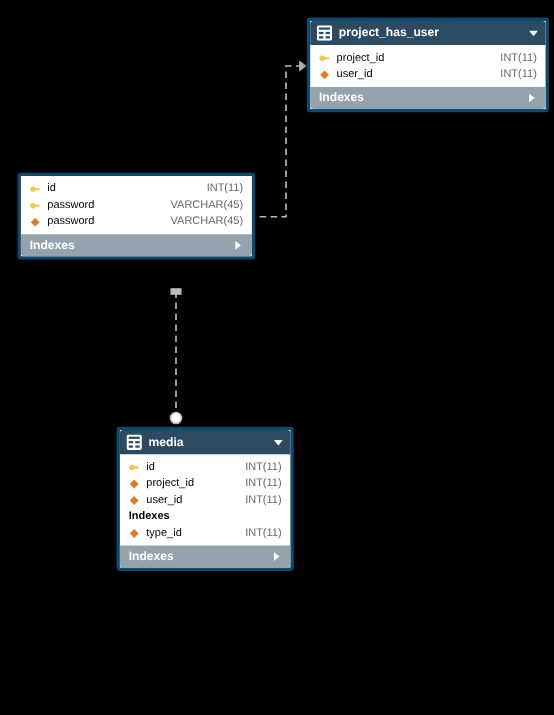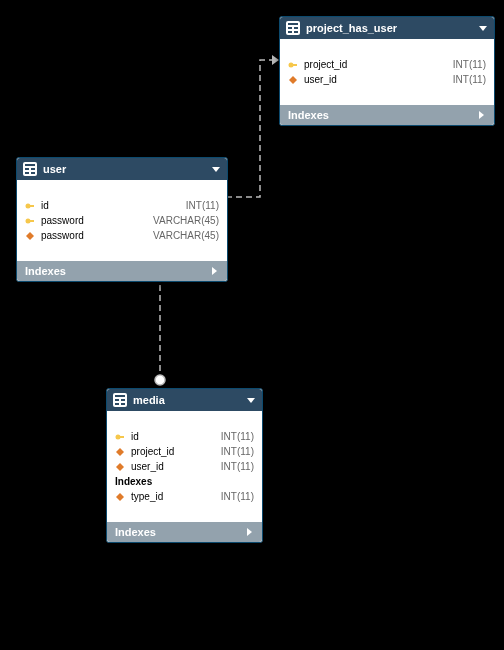--- a/index.html
+++ b/index.html
@@ -1,22 +1,22 @@
 <!DOCTYPE html>
 <html><head>
 <meta charset="utf-8">
 <style>
   html,body{margin:0;padding:0;background:#000;width:504px;height:650px;font-family:Helvetica,Arial,sans-serif;font-size:11px;color:#000;overflow:hidden}
   .canvas{position:relative;width:504px;height:650px}
-  .tbl{position:absolute;background:#fff;border:1px solid #0c4a6e;border-radius:3px;box-shadow:0 2px 6px rgba(0,0,0,.6)}
+  .tbl{position:absolute;background:#fff;border:3px solid #0c4a6e;border-radius:3px;box-shadow:0 2px 6px rgba(0,0,0,.6)}
   .hdr{display:flex;align-items:center;background:#2d4a63;color:#fff;font-weight:bold;padding:4px 6px;border-radius:3px 3px 0 0}
   .hdr-icon{width:14px;height:14px;margin-right:6px;flex:none}
   .hdr-title{flex:1}
   .hdr-arrow{width:10px;height:10px;flex:none;margin-left:6px}
-  .rows{padding:18px 0}
+  .rows{padding:4px 0}
   .row{display:flex;align-items:center;padding:2px 8px;gap:6px;font-size:10px}
   .row .ic{width:10px;height:10px;flex:none}
   .row .nm{flex:1;white-space:nowrap}
   .row .ty{color:#666;white-space:nowrap}
   .idx{display:flex;align-items:center;background:#93a2ad;color:#fff;font-weight:bold;padding:4px 8px;border-radius:0 0 3px 3px}
   .idx span{flex:1}
   .idx-arrow{width:10px;height:10px;flex:none}
   .sub-indexes{font-size:10px;font-weight:bold;padding:2px 8px;color:#000;text-shadow:0 0 3px #fff,0 0 3px #fff}
   svg.wire{position:absolute;left:0;top:0;width:504px;height:650px;pointer-events:none}
 </style>
@@ -70,34 +70,20 @@
     </div>
     <div class="idx">
       <span>Indexes</span>
       <svg class="idx-arrow" viewBox="0 0 10 10">
           <path d="M3 1 L8 5 L3 9 Z" fill="#fff"></path>
         </svg>
     </div>
   </div>
 
   <div class="tbl" style="left:16px;top:157px;width:210px">
-    <div class="hdr">
-      <svg class="hdr-icon" viewBox="0 0 14 14">
-          <rect x="0" y="0" width="14" height="14" rx="2" fill="#fff"></rect>
-          <rect x="2" y="2" width="10" height="2" fill="#2d4a63"></rect>
-          <rect x="2" y="6" width="4" height="2" fill="#2d4a63"></rect>
-          <rect x="8" y="6" width="4" height="2" fill="#2d4a63"></rect>
-          <rect x="2" y="10" width="4" height="2" fill="#2d4a63"></rect>
-          <rect x="8" y="10" width="4" height="2" fill="#2d4a63"></rect>
-        </svg>
-      <span class="hdr-title">user</span>
-      <svg class="hdr-arrow" viewBox="0 0 10 10">
-          <path d="M1 3 L5 8 L9 3 Z" fill="#fff"></path>
-        </svg>
-    </div>
     <div class="rows">
       <div class="row">
         <svg class="ic" viewBox="0 0 10 10">
             <circle cx="3" cy="5" r="2.5" fill="#f6c74b"></circle>
             <rect x="4" y="4" width="5" height="2" fill="#f6c74b"></rect>
           </svg>
         <span class="nm">id</span>
         <span class="ty">INT(11)</span>
       </div>
       <div class="row">

